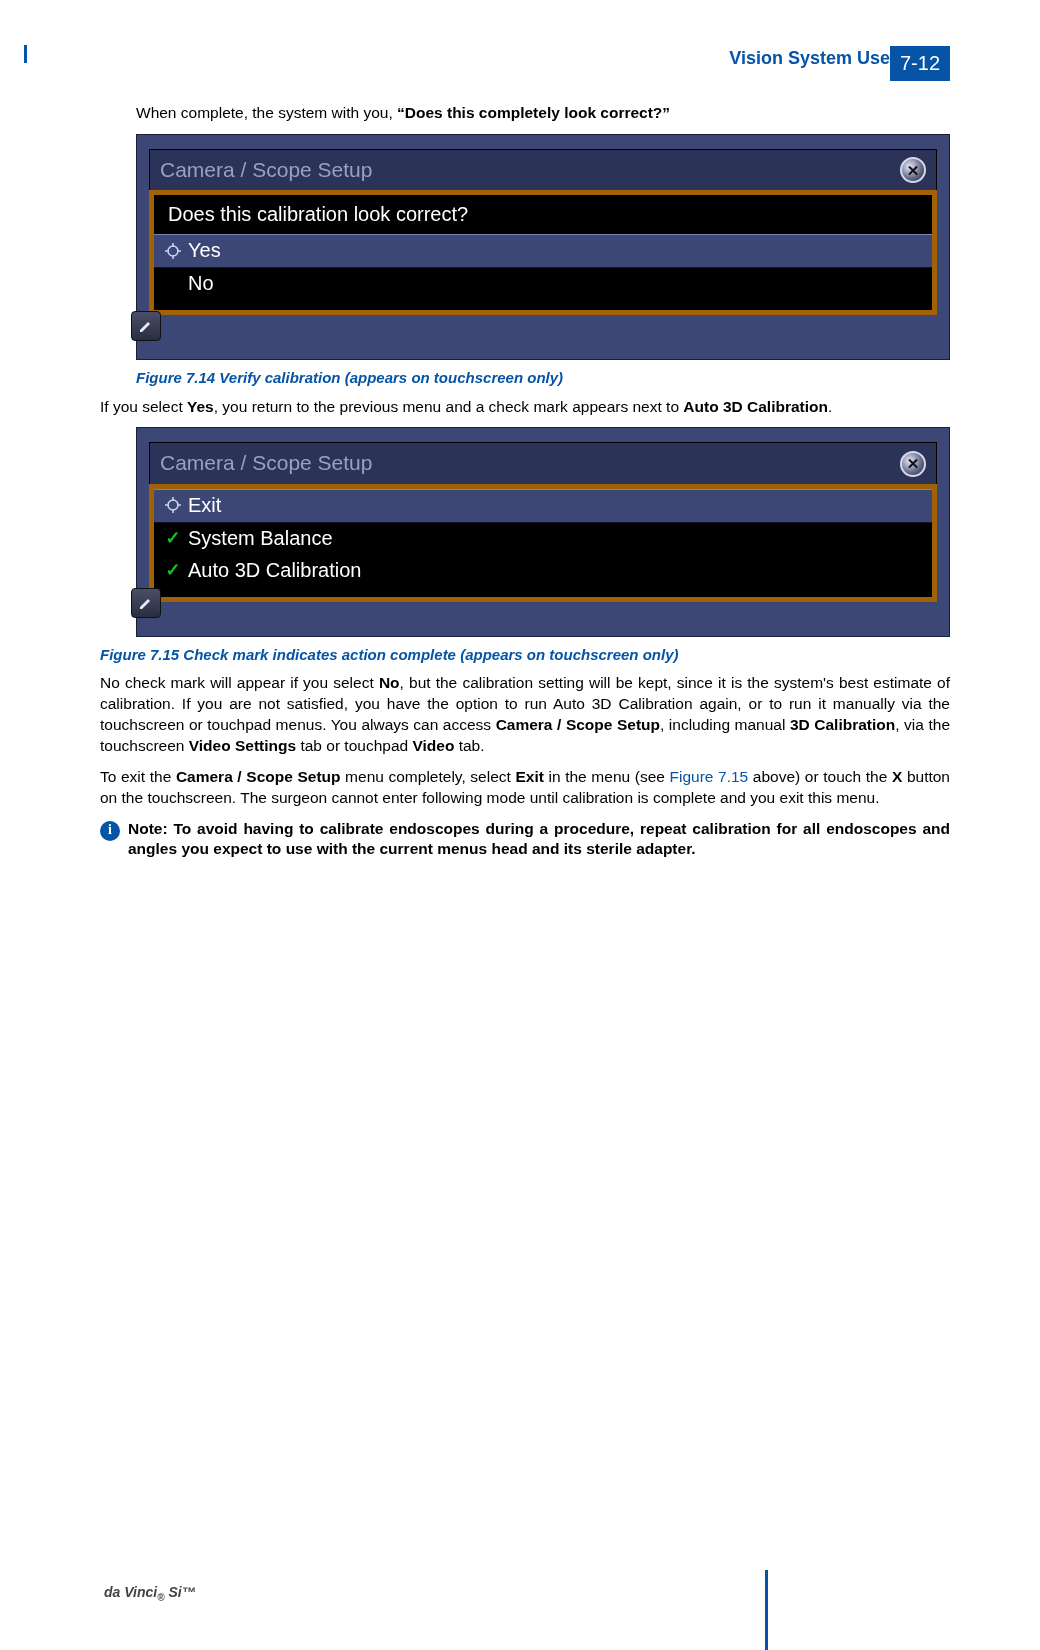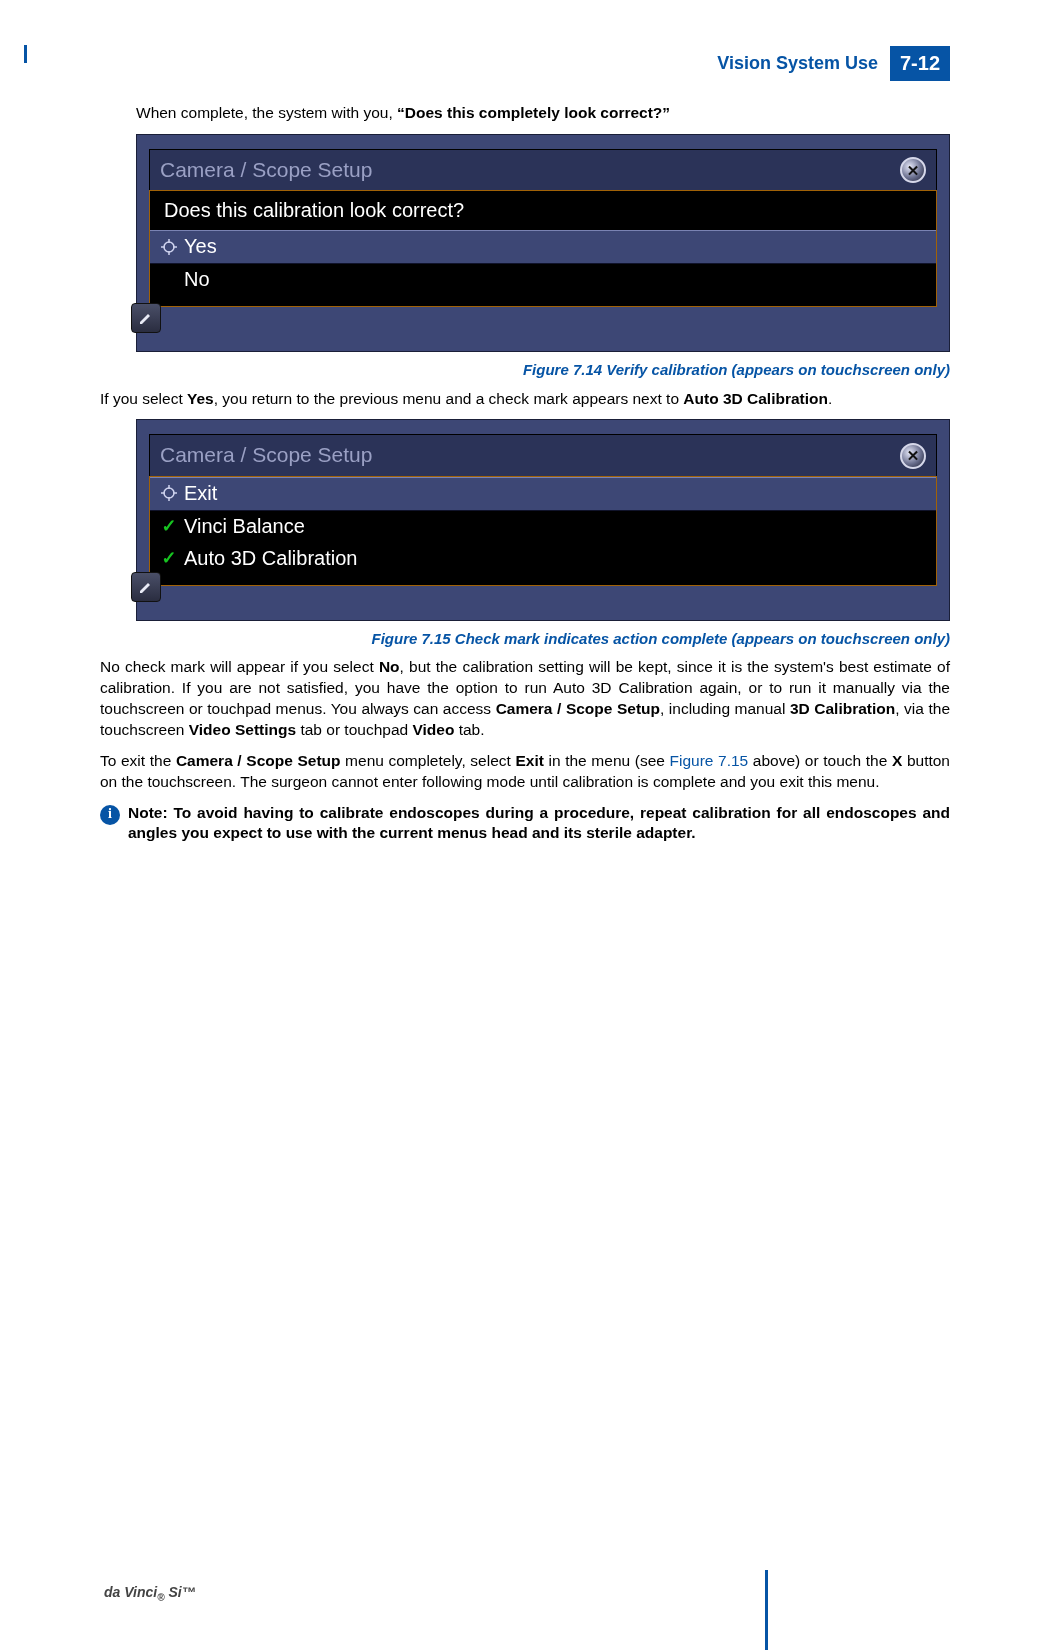--- a/index.html
+++ b/index.html
@@ -22,49 +22,48 @@
     position: absolute;
     top: 45px;
     left: 24px;
     width: 3px;
     height: 18px;
     background: #0654a5;
   }
   .header-row {
     display: flex;
     justify-content: flex-end;
-    align-items: center;
-    gap: 12px;
+    gap: 0;
     margin-bottom: 22px;
   }
   .header-title {
     color: #0654a5;
     font-weight: 700;
     font-size: 18px;
   }
   .header-page-badge {
     background: #0654a5;
     color: #fff;
-    font-weight: 700;
+    font-weight: 400;
     font-size: 20px;
     padding: 4px 10px;
   }
   .body-text {
     text-align: justify;
     margin: 0 0 10px 0;
     font-size: 15.5px;
   }
   .indent { padding-left: 36px; }
   .bold { font-weight: 700; }
   .figure-wrap {
     padding-left: 36px;
     margin: 10px 0 8px 0;
   }
   .figure-caption {
-    text-align: right;
+    text-align: left;
     font-weight: 700;
     font-style: italic;
     color: #0654a5;
     font-size: 15px;
     margin: 6px 0 8px 0;
     padding-left: 36px;
   }
   
   .ui-panel {
     background: #3d4775;
@@ -89,21 +88,21 @@
     width: 26px; height: 26px;
     border-radius: 50%;
     background: radial-gradient(circle at 35% 35%, #fff 0%, #cfd2e6 10%, #6a6f8e 55%, #1b1e33 100%);
     border: 2px solid #d6d8ea;
     display: flex; align-items: center; justify-content: center;
     color: #111; font-weight: 900; font-size: 15px;
     line-height: 1;
   }
   .ui-body {
     background: #000;
-    border: 1px solid #a16207;
+    border: 5px solid #a16207;
     padding-bottom: 10px;
   }
   .ui-prompt {
     color: #fff;
     font-size: 20px;
     padding: 6px 14px;
   }
   .ui-row {
     color: #fff;
     font-size: 20px;
@@ -250,21 +249,21 @@
                 <line x1="8" y1="0" x2="8" y2="4" stroke="#cfd3ef" stroke-width="1.5"></line>
                 <line x1="8" y1="12" x2="8" y2="16" stroke="#cfd3ef" stroke-width="1.5"></line>
                 <line x1="0" y1="8" x2="4" y2="8" stroke="#cfd3ef" stroke-width="1.5"></line>
                 <line x1="12" y1="8" x2="16" y2="8" stroke="#cfd3ef" stroke-width="1.5"></line>
               </svg>
           </span>
           <span>Exit</span>
         </div>
         <div class="ui-row">
           <span class="check-icon">✓</span>
-          <span>Vinci Balance</span>
+          <span>System Balance</span>
         </div>
         <div class="ui-row">
           <span class="check-icon">✓</span>
           <span>Auto 3D Calibration</span>
         </div>
       </div>
       <div class="edit-badge">
         <svg width="16" height="16" viewBox="0 0 16 16">
             <path d="M2 12 L10 4 L12 6 L4 14 L2 14 Z" fill="#e8eaf5"></path>
           </svg>

